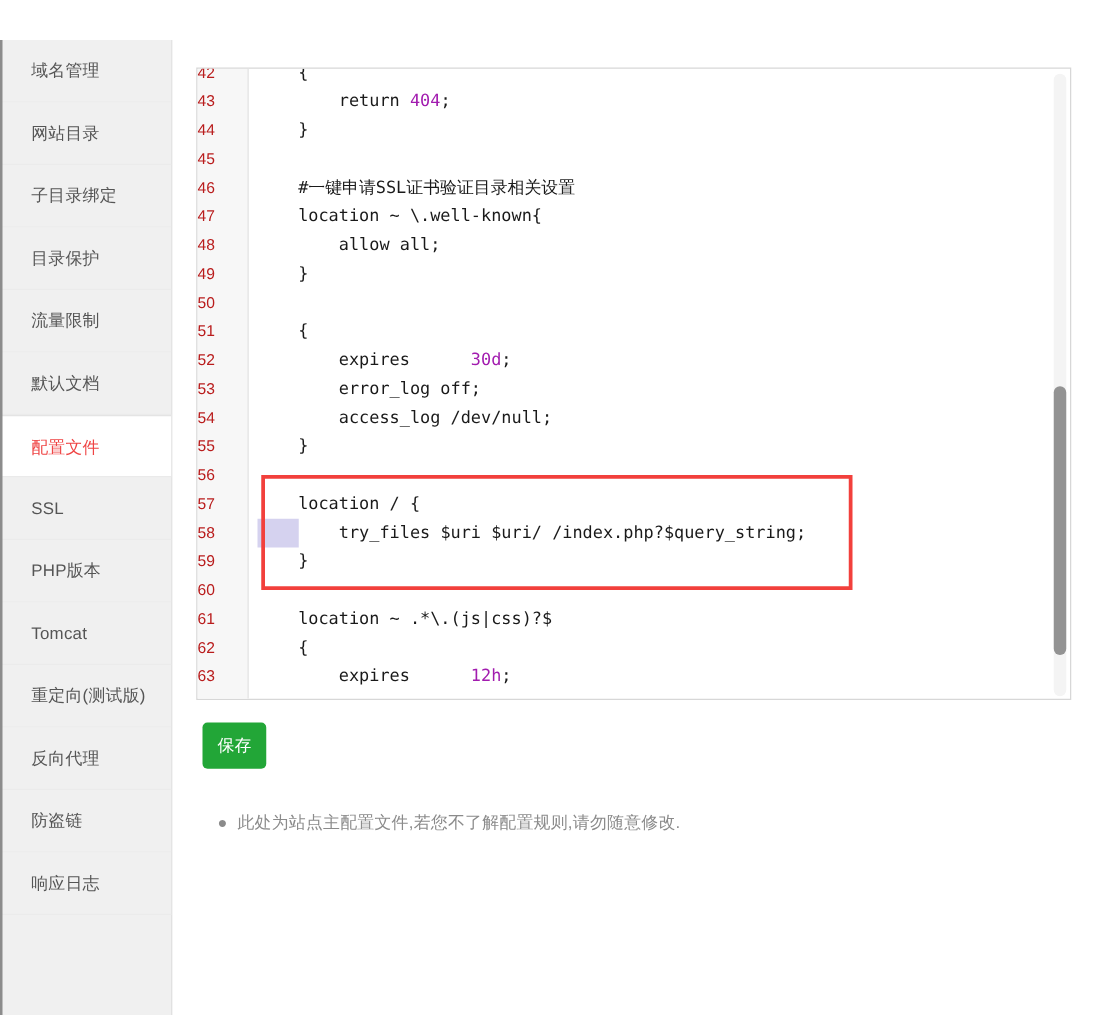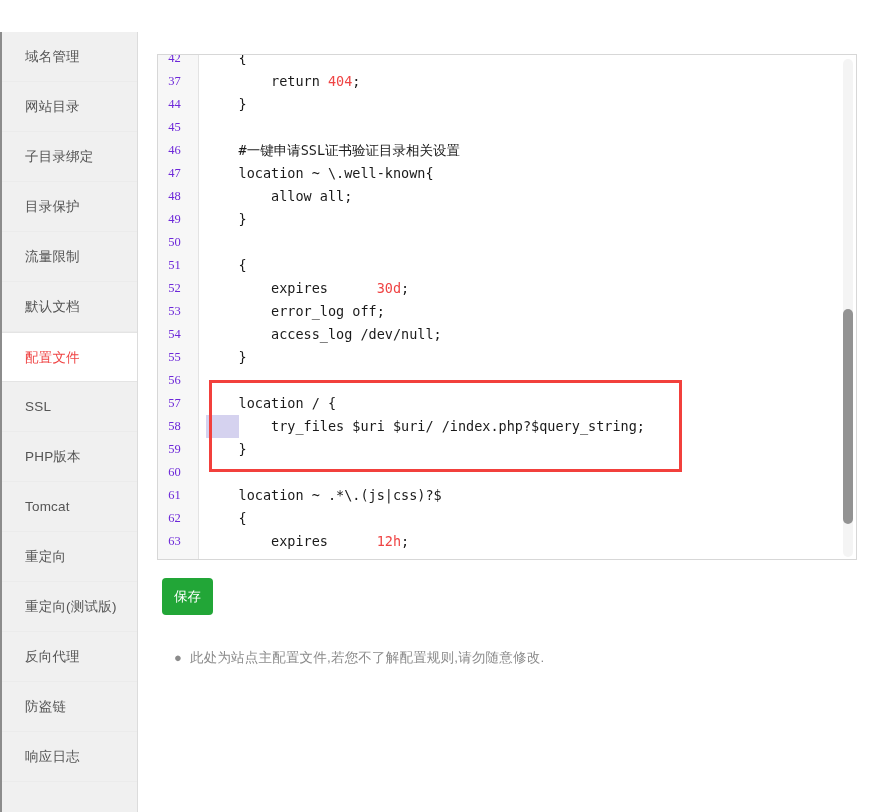--- a/index.html
+++ b/index.html
@@ -86,45 +86,45 @@
     position: absolute;
     left: 0; top: 0;
     width: 41px;
     height: 100%;
     background: #f7f7f7;
     border-right: 1px solid #e3e3e3;
   }
   .gutter-num {
     height: 23px;
     line-height: 23px;
-    text-align: center;
+    text-align: left;
     padding-right: 7px;
-    font-family: Liberation Serif, serif;
+    font-family: Liberation Sans, sans-serif;
     font-size: 12.5px;
-    color: #6d28d9;
+    color: #b91c1c;
     user-select: none;
   }
   .code-area {
     position: absolute;
     left: 42px;
     top: 0;
     right: 0;
     height: 100%;
     overflow: hidden;
   }
   .code-line {
     height: 23px;
     line-height: 23px;
     padding-left: 6px;
     font-family: "DejaVu Sans Mono", monospace;
     font-size: 13.5px;
     color: #1a1a1a;
     white-space: pre;
   }
-  .tok-num { color: #ef4444; }
+  .tok-num { color: #a21caf; }
   .sel-box {
     display: inline-block;
     background: #d5d2ef;
     white-space: pre;
   }
 
   
   .rows-offset { position: absolute; left: 0; top: -8px; width: 100%; }
 
   
@@ -213,35 +213,34 @@
       <div class="sidebar-item"><span>域名管理</span></div>
       <div class="sidebar-item"><span>网站目录</span></div>
       <div class="sidebar-item"><span>子目录绑定</span></div>
       <div class="sidebar-item"><span>目录保护</span></div>
       <div class="sidebar-item"><span>流量限制</span></div>
       <div class="sidebar-item"><span>默认文档</span></div>
       <div class="sidebar-item active"><span>配置文件</span></div>
       <div class="sidebar-item"><span>SSL</span></div>
       <div class="sidebar-item"><span>PHP版本</span></div>
       <div class="sidebar-item"><span>Tomcat</span></div>
-      <div class="sidebar-item"><span>重定向</span></div>
       <div class="sidebar-item"><span>重定向(测试版)</span></div>
       <div class="sidebar-item"><span>反向代理</span></div>
       <div class="sidebar-item"><span>防盗链</span></div>
       <div class="sidebar-item"><span>响应日志</span></div>
     </nav>
 
   <main class="content">
 
     <div class="editor-wrap">
 
       <div class="gutter">
         <div class="rows-offset" id="gutter-rows">
             <div class="gutter-num">42</div>
-            <div class="gutter-num">37</div>
+            <div class="gutter-num">43</div>
             <div class="gutter-num">44</div>
             <div class="gutter-num">45</div>
             <div class="gutter-num">46</div>
             <div class="gutter-num">47</div>
             <div class="gutter-num">48</div>
             <div class="gutter-num">49</div>
             <div class="gutter-num">50</div>
             <div class="gutter-num">51</div>
             <div class="gutter-num">52</div>
             <div class="gutter-num">53</div>

